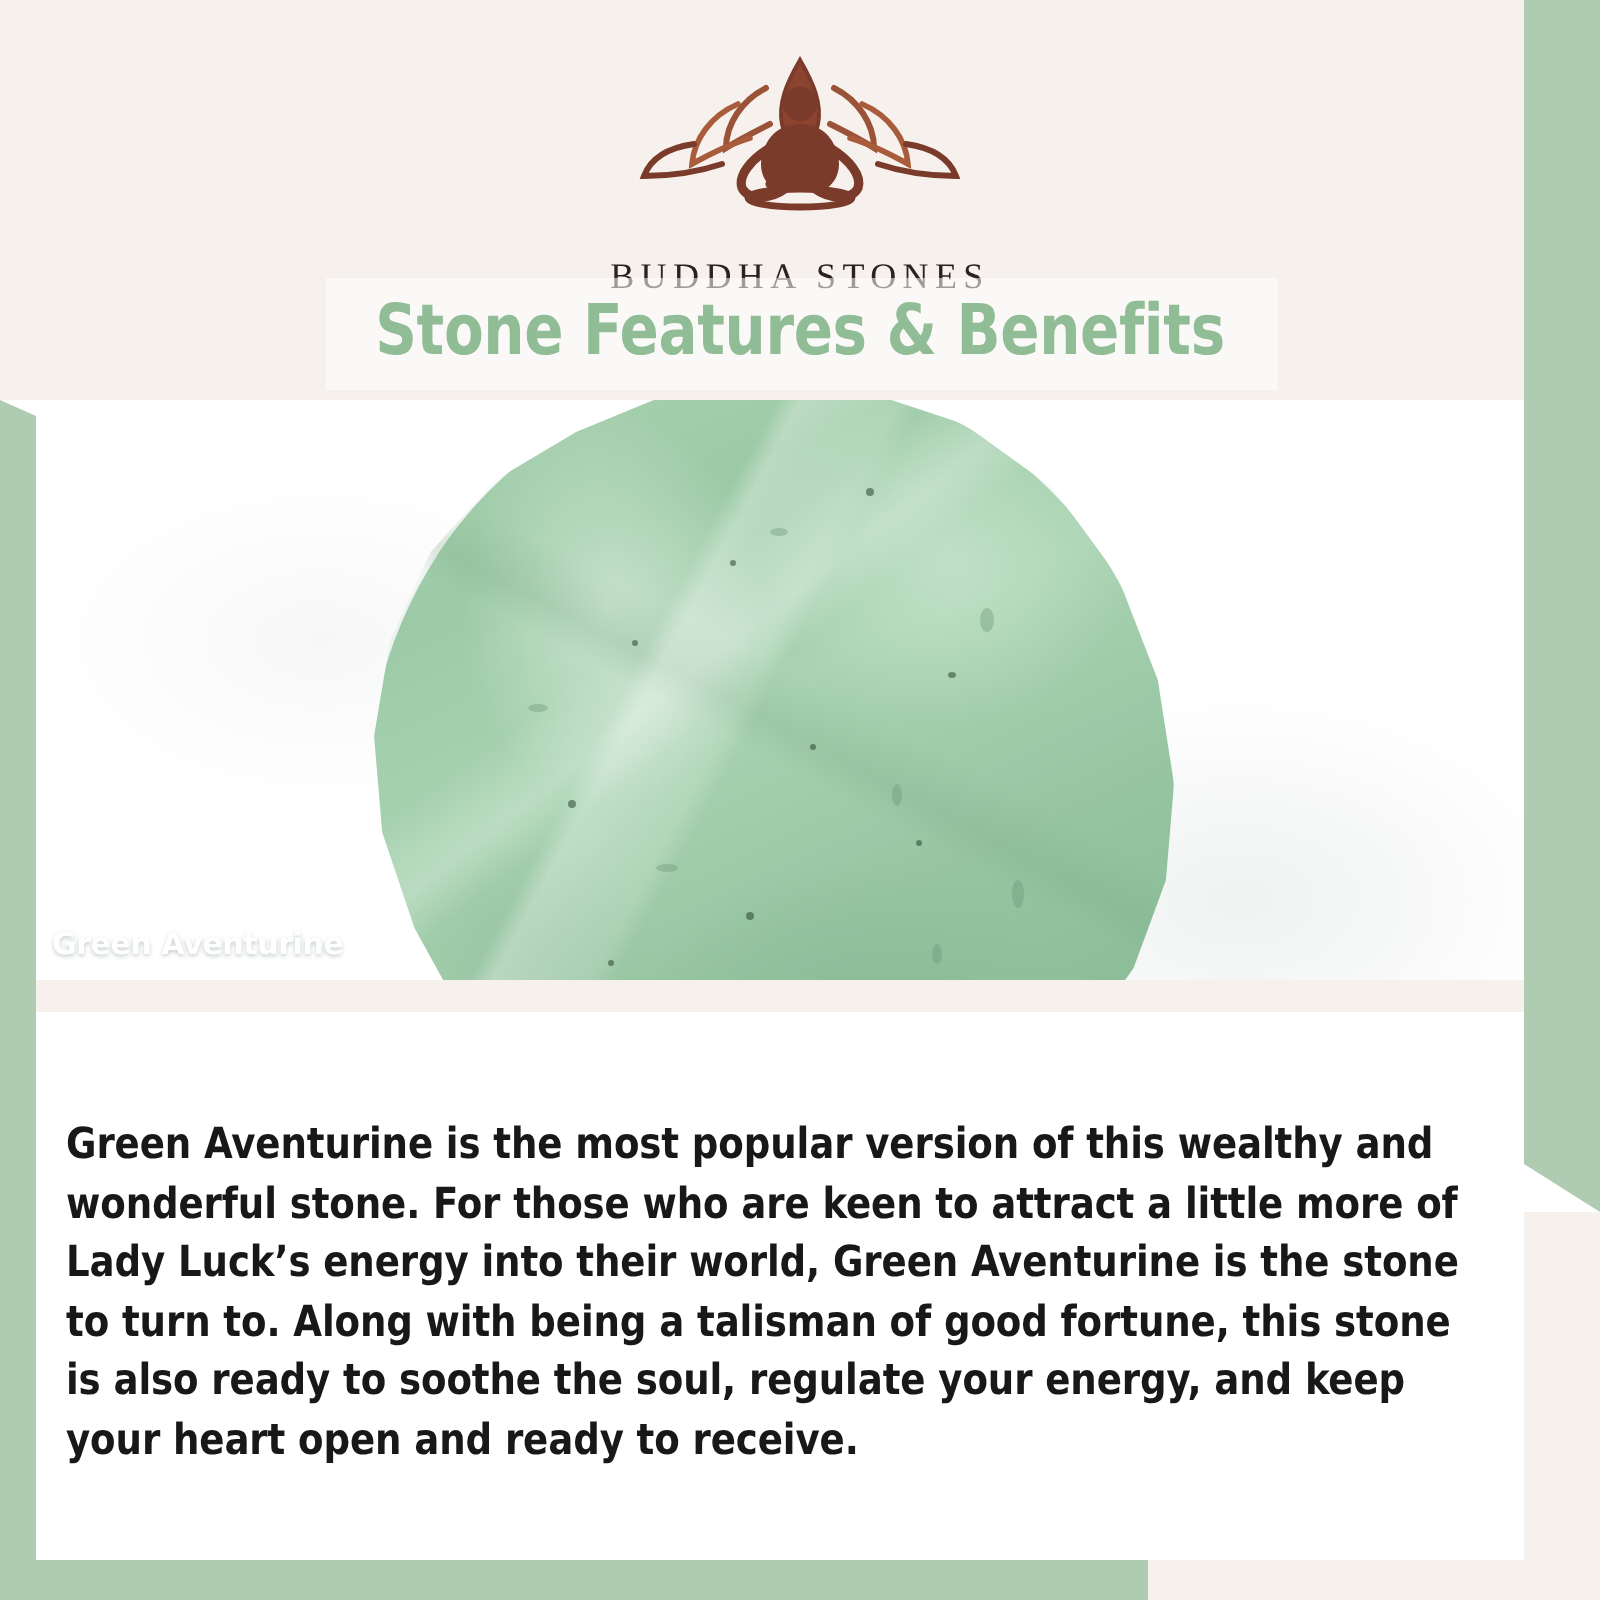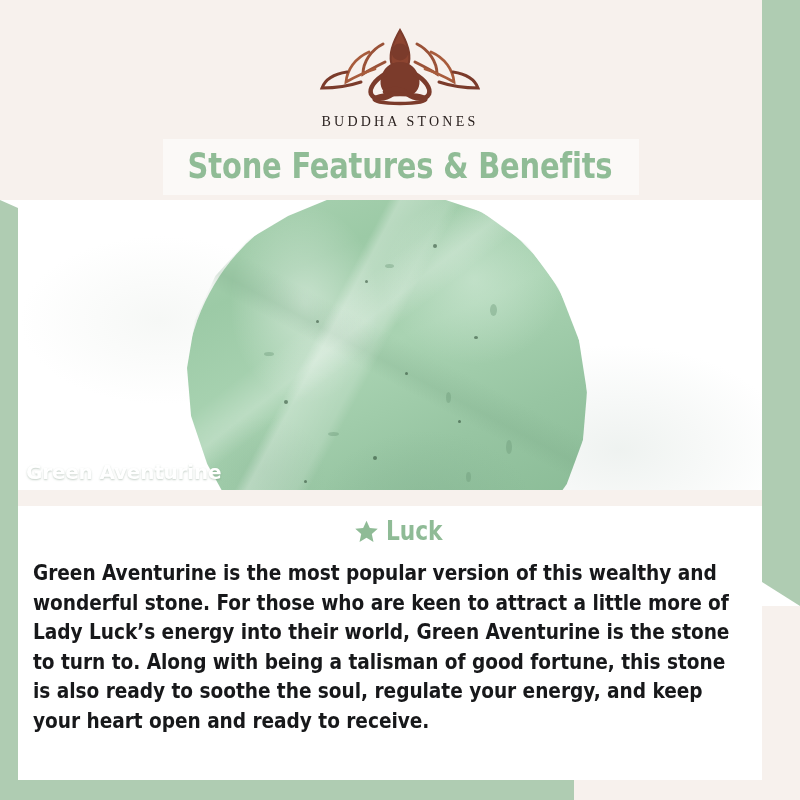--- a/index.html
+++ b/index.html
@@ -16,23 +16,23 @@
     background:#F7F1ED;
   }
 
   
   .logo-wrap{
     position:absolute;left:0;top:22px;width:800px;
     display:flex;flex-direction:column;align-items:center;
   }
   .logo-mark{width:190px;height:86px;display:block;}
   .logo-word{
-    margin-top:6px;
+    margin-top:20px;
     font-family:"Liberation Serif","DejaVu Serif",serif;
-    font-size:14px;letter-spacing:3.2px;color:#2b2220;font-weight:400;
+    font-size:18px;letter-spacing:3.2px;color:#2b2220;font-weight:400;
     text-align:center;
   }
 
   
   .title-plaque{
     position:absolute;left:163px;top:139px;width:476px;height:56px;
     background:rgba(255,255,255,0.55);
   }
   .title-text{
     position:absolute;left:0;top:136px;width:800px;text-align:center;
@@ -76,21 +76,21 @@
     background:
       linear-gradient(118deg, rgba(255,255,255,0) 34%, rgba(255,255,255,.30) 36%, rgba(255,255,255,.16) 44%, rgba(255,255,255,0) 46%),
       linear-gradient(28deg, rgba(120,166,132,0) 52%, rgba(120,166,132,.22) 55%, rgba(120,166,132,0) 60%),
       linear-gradient(-38deg, rgba(255,255,255,0) 58%, rgba(255,255,255,.22) 62%, rgba(255,255,255,0) 68%);
   }
   .stone-speck{position:absolute;border-radius:50%;background:rgba(40,70,48,.55);}
   .stone-fleck{position:absolute;border-radius:50%;background:rgba(108,152,120,.40);}
   .caption-text{
     position:absolute;left:26px;top:453px;height:38px;line-height:38px;
     font-family:"DejaVu Sans","Liberation Sans",sans-serif;
-    font-size:20px;font-weight:bold;color:#ffffff;letter-spacing:-0.2px;
+    font-size:15px;font-weight:bold;color:#ffffff;letter-spacing:-0.2px;
     text-shadow:0 1px 2px rgba(90,120,98,.35);
   }
 
   
   .body-strip{
     position:absolute;left:0;top:490px;width:800px;height:16px;background:#F7F1ED;
   }
   .body-area{
     position:absolute;left:0;top:506px;width:800px;height:294px;background:#ffffff;
   }
@@ -193,26 +193,20 @@
       <span class="stone-fleck" style="left:70%;top:70%;width:5px;height:10px;"></span>
     </div>
 
   </div>
   <div class="caption-text">Green Aventurine</div>
 
   <div class="body-strip"></div>
   <div class="body-area"></div>
 
   <div class="benefits">
-    <div class="benefit">
-      <svg class="star" viewBox="0 0 24 24">
-        <polygon points="12,1.6 15.2,8.6 22.8,9.4 17.1,14.5 18.7,22 12,18.1 5.3,22 6.9,14.5 1.2,9.4 8.8,8.6" fill="#8FBB96"></polygon>
-      </svg>
-      <span class="benefit-label">Luck</span>
-    </div>
   </div>
 
   <div class="body-copy">Green Aventurine is the most popular version of this wealthy and wonderful stone. For those who are keen to attract a little more of Lady Luck’s energy into their world, Green Aventurine is the stone to turn to. Along with being a talisman of good fortune, this stone is also ready to soothe the soul, regulate your energy, and keep your heart open and ready to receive.</div>
 
   <div class="bar bar-left"></div>
   <div class="bar bar-right"></div>
   <div class="corner-cream-tr"></div>
   <div class="bar bar-bottom"></div>
   <div class="corner-cream-br"></div>
 

